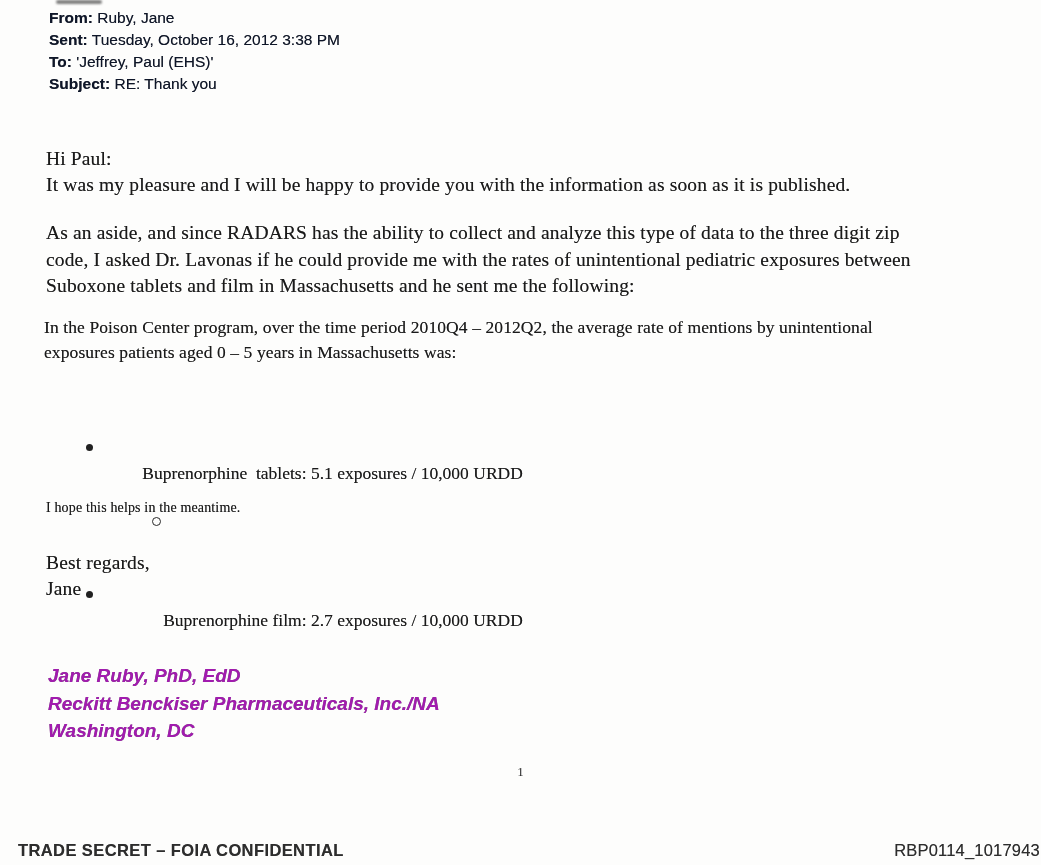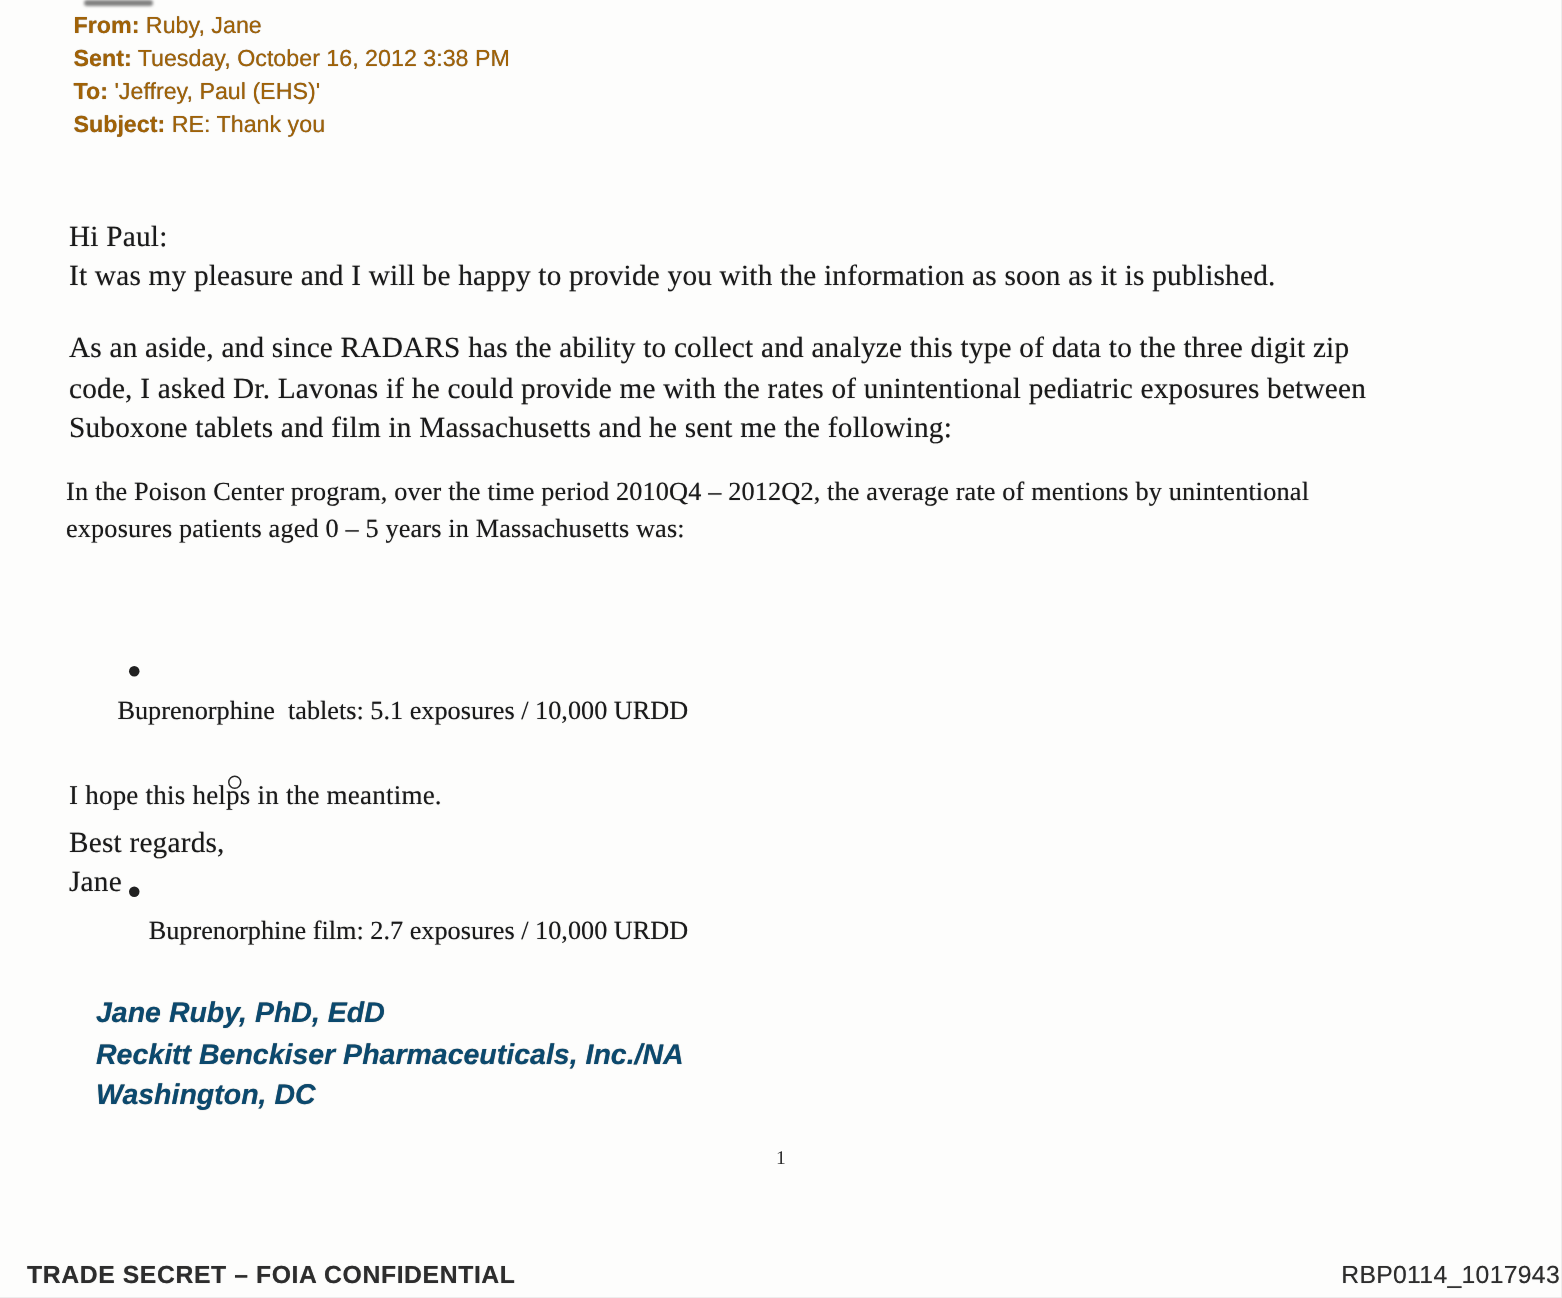--- a/index.html
+++ b/index.html
@@ -25,21 +25,21 @@
     border-radius: 2px;
     filter: blur(1px);
   }
   
   .hdr {
     position: absolute;
     left: 49px; top: 7px;
     font-family: "Liberation Sans", "DejaVu Sans", sans-serif;
     font-size: 15.5px;
     line-height: 22px;
-    color: #a16207;
+    color: #0f172a;
     text-shadow: 0 0 0.5px rgba(30,30,30,0.6);
   }
   .hdr .lbl { font-weight: bold; }
   
   .serif {
     position: absolute;
     font-family: "Liberation Serif", "DejaVu Serif", serif;
     color: #1b1b1b;
     text-shadow: 0 0 0.6px rgba(30,30,30,0.55);
     margin-top: 32px;
@@ -68,58 +68,58 @@
     left: 0; top: 355px;
     font-size: 17.5px;
     line-height: 24.5px;
     white-space: pre-wrap;
   }
   .b-row, .s-row {
     position: relative;
     height: 24.5px;
     white-space: pre;
   }
-  .b-row { padding-left: 52px; text-align: right; }
+  .b-row { padding-left: 116px; text-align: right; }
   .s-row { padding-left: 179px; }
   .dot-icon {
     position: absolute;
     left: 86px; top: 8px;
     width: 7px; height: 7px;
     border-radius: 50%;
     background: #222;
   }
   .circle-icon {
     position: absolute;
     left: 152px; top: 7px;
     width: 7px; height: 7px;
     border-radius: 50%;
     border: 1.6px solid #2a2a2a;
     background: transparent;
   }
   .closing-line {
-    left: 46px; top: 488px;
-    font-size: 18px;
+    left: 46px; top: 468px;
+    font-size: 14px;
     letter-spacing: 0.15px;
   }
   .signoff-block {
     left: 46px; top: 518px;
     font-size: 19.5px;
     line-height: 25.5px;
     letter-spacing: 0.15px;
   }
   
   .signature {
     position: absolute;
-    left: 64px; top: 662px;
+    left: 48px; top: 662px;
     font-family: "Liberation Sans", "DejaVu Sans", sans-serif;
     font-weight: bold;
     font-style: italic;
     font-size: 19px;
     line-height: 27.5px;
-    color: #0c4a6e;
+    color: #a21caf;
     text-shadow: 0 0 0.6px rgba(20,20,20,0.6);
   }
   
   .page-num {
     position: absolute;
     left: 0; top: 764px;
     width: 1041px;
     text-align: center;
     font-family: "Liberation Serif", "DejaVu Serif", serif;
     font-size: 13px;

